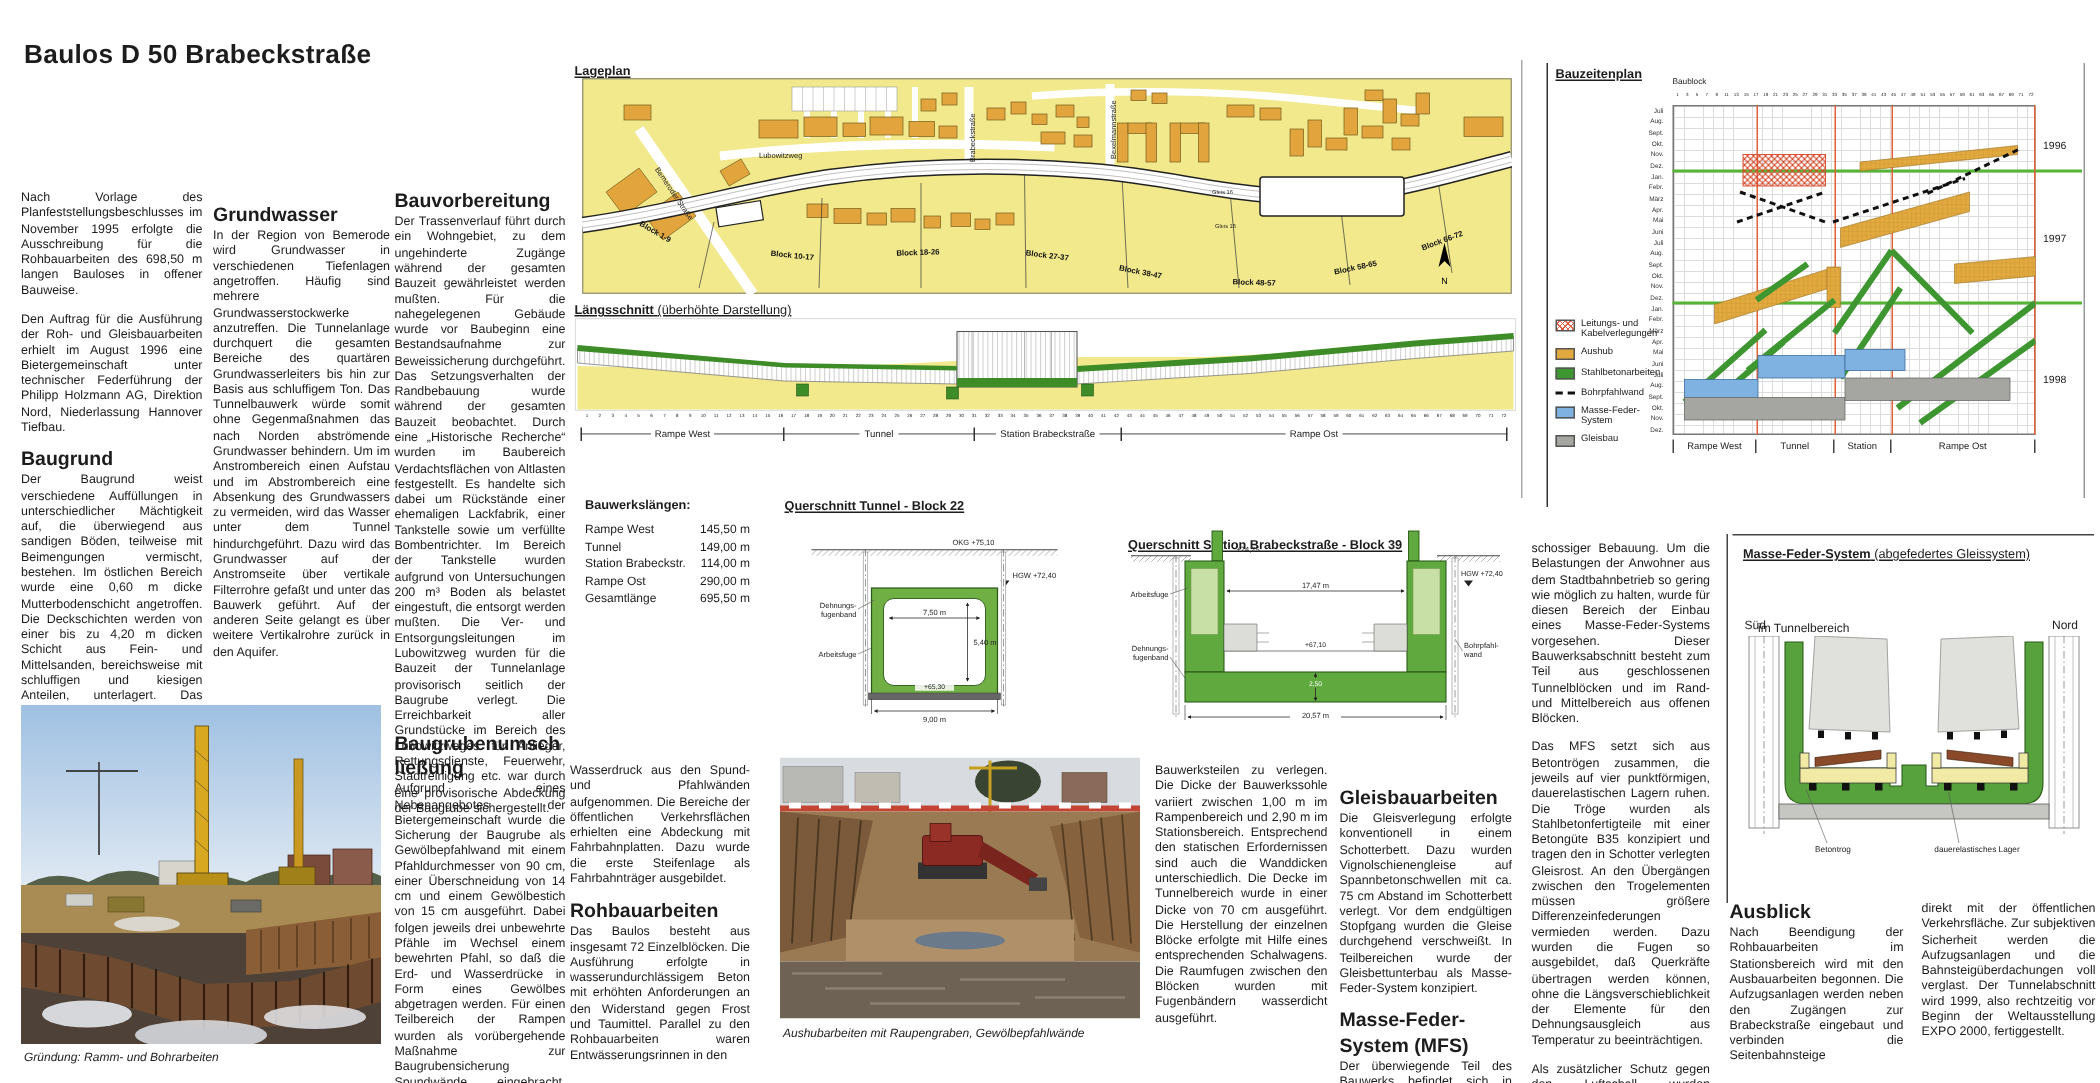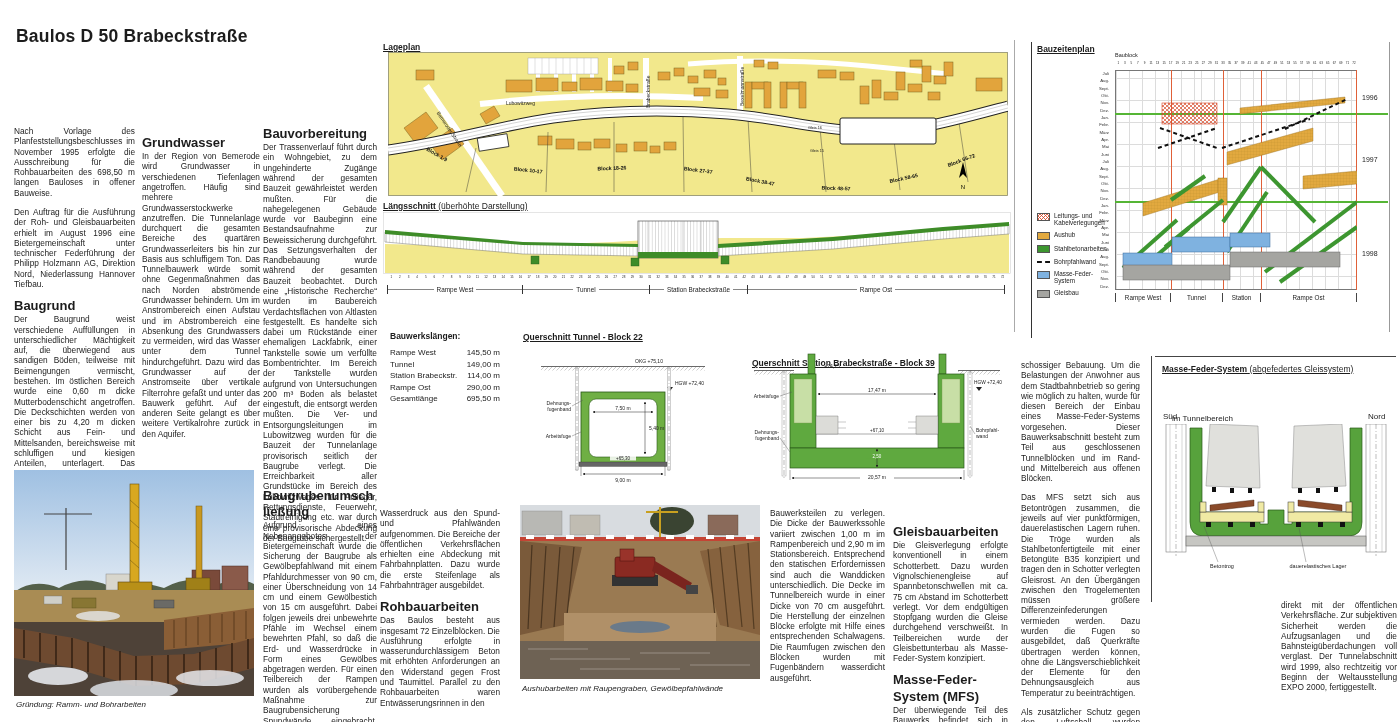--- a/index.html
+++ b/index.html
@@ -90,20 +90,24 @@
   <div class="col abs" style="left:893px;top:508px;width:115px;margin-top:16px;">
     <h3 style="margin-top:0;">Gleisbauarbeiten</h3>
     <p>Die Gleisverlegung erfolgte konventionell in einem Schotterbett. Dazu wurden Vignolschienengleise auf Spannbetonschwellen mit ca. 75 cm Abstand im Schotterbett verlegt. Vor dem endgültigen Stopfgang wurden die Gleise durchgehend verschweißt. In Teilbereichen wurde der Gleisbettunterbau als Masse-Feder-System konzipiert.</p>
     <h3>Masse-Feder-System (MFS)</h3>
     <p>Der überwiegende Teil des Bauwerks befindet sich in unmittelbarer Nähe eines Wohngebietes mit ein- bis dreige-</p>
   </div>
   <div class="col abs" style="left:1021px;top:360px;width:119px;">
     <p>schossiger Bebauung. Um die Belastungen der Anwohner aus dem Stadtbahnbetrieb so gering wie möglich zu halten, wurde für diesen Bereich der Einbau eines Masse-Feder-Systems vorgesehen. Dieser Bauwerksabschnitt besteht zum Teil aus geschlossenen Tunnelblöcken und im Rand- und Mittelbereich aus offenen Blöcken.</p>
     <p>Das MFS setzt sich aus Betontrögen zusammen, die jeweils auf vier punktförmigen, dauerelastischen Lagern ruhen. Die Tröge wurden als Stahlbetonfertigteile mit einer Betongüte B35 konzipiert und tragen den in Schotter verlegten Gleisrost. An den Übergängen zwischen den Trogelementen müssen größere Differenzeinfederungen vermieden werden. Dazu wurden die Fugen so ausgebildet, daß Querkräfte übertragen werden können, ohne die Längsverschieblichkeit der Elemente für den Dehnungsausgleich aus Temperatur zu beeinträchtigen.</p>
     <p>Als zusätzlicher Schutz gegen den Luftschall wurden Holzschwellen eingebaut und an den Wänden der Westrampe schallabsorbierende Verkleidungen aufgebracht.</p>
+  </div>
+  <div class="col abs" style="left:1153px;top:600px;width:116px;">
+    <h3 style="margin-top:0;">Ausblick</h3>
+    <p>Nach Beendigung der Rohbauarbeiten im Stationsbereich wird mit den Ausbauarbeiten begonnen. Die Aufzugsanlagen werden neben den Zugängen zur Brabeckstraße eingebaut und verbinden die Seitenbahnsteige</p>
   </div>
   <div class="col abs" style="left:1281px;top:600px;width:116px;">
     <p>direkt mit der öffentlichen Verkehrsfläche. Zur subjektiven Sicherheit werden die Aufzugsanlagen und die Bahnsteigüberdachungen voll verglast. Der Tunnelabschnitt wird 1999, also rechtzeitig vor Beginn der Weltausstellung EXPO 2000, fertiggestellt.</p>
   </div>
 
   <div class="abs" style="left:14px;top:470px;width:240px;height:226px;">
     <svg width="240" height="226" viewBox="0 0 240 226">
       <defs>
         <linearGradient id="sky1" x1="0" y1="0" x2="0" y2="1">
           <stop offset="0" stop-color="#9fc0e2"></stop>

